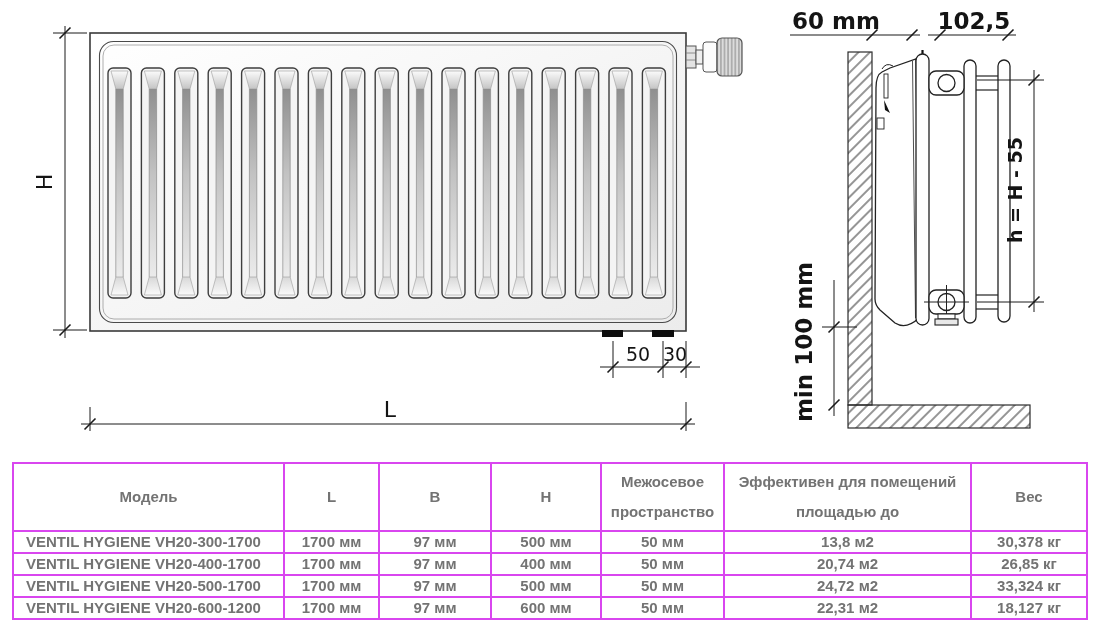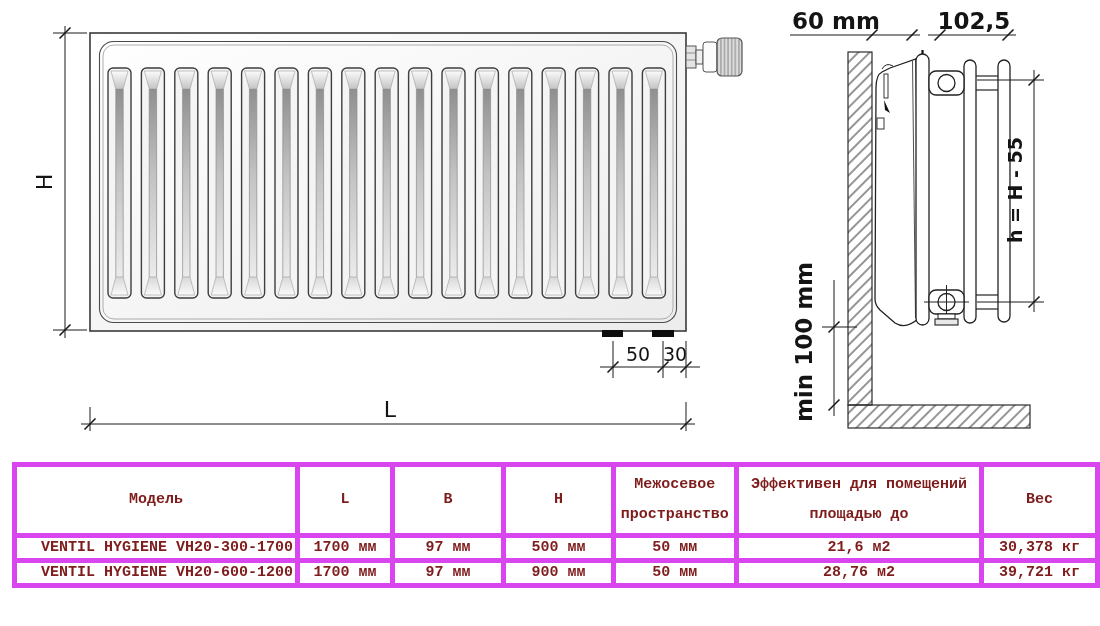--- a/index.html
+++ b/index.html
@@ -14,29 +14,29 @@
   .dim-bold { font-size:23px; font-weight:bold; }
   .dim-h55  { font-size:19px; font-weight:bold; }
   .mid { text-anchor:middle; }
 
   table.spec-table {
     position:absolute; left:12px; top:462px;
     border-collapse:collapse; table-layout:fixed;
     border:2px solid #000;
   }
   .spec-table th, .spec-table td {
-    border:5px solid #d946ef;
+    border:2px solid #d946ef;
     text-align:center;
-    font-size:15px; font-weight:bold; color:#7f1d1d;
+    font-size:15px; font-weight:bold; color:#737373;
     padding:0 2px;
-    overflow:hidden; white-space:normal;font-family:Liberation Mono, monospace;
+    overflow:hidden; white-space:normal;
   }
   .spec-table th { height:66px; line-height:30px; vertical-align:middle; }
   .spec-table td { height:20px; line-height:20px; white-space:nowrap; }
-  .spec-table td.model { text-align:left; padding-left:24px; }
+  .spec-table td.model { text-align:left; padding-left:12px; }
 </style>
 </head>
 <body>
 
 <svg class="drawing" width="1100" height="456" viewBox="0 0 1100 456">
   <defs>
     <linearGradient id="face" x1="0" y1="0" x2="1" y2="1">
       <stop offset="0" stop-color="#ffffff"></stop>
       <stop offset="1" stop-color="#ececec"></stop>
     </linearGradient>
@@ -232,26 +232,44 @@
       <th>Вес</th>
     </tr>
   </thead>
   <tbody>
     <tr>
       <td class="model">VENTIL HYGIENE VH20-300-1700</td>
       <td>1700 мм</td>
       <td>97 мм</td>
       <td>500 мм</td>
       <td>50 мм</td>
-      <td>21,6 м2</td>
+      <td>13,8 м2</td>
       <td>30,378 кг</td>
     </tr>
     <tr>
+      <td class="model">VENTIL HYGIENE VH20-400-1700</td>
+      <td>1700 мм</td>
+      <td>97 мм</td>
+      <td>400 мм</td>
+      <td>50 мм</td>
+      <td>20,74 м2</td>
+      <td>26,85 кг</td>
+    </tr>
+    <tr>
+      <td class="model">VENTIL HYGIENE VH20-500-1700</td>
+      <td>1700 мм</td>
+      <td>97 мм</td>
+      <td>500 мм</td>
+      <td>50 мм</td>
+      <td>24,72 м2</td>
+      <td>33,324 кг</td>
+    </tr>
+    <tr>
       <td class="model">VENTIL HYGIENE VH20-600-1200</td>
       <td>1700 мм</td>
       <td>97 мм</td>
-      <td>900 мм</td>
-      <td>50 мм</td>
-      <td>28,76 м2</td>
-      <td>39,721 кг</td>
+      <td>600 мм</td>
+      <td>50 мм</td>
+      <td>22,31 м2</td>
+      <td>18,127 кг</td>
     </tr>
   </tbody>
 </table>
 
 </body></html>

